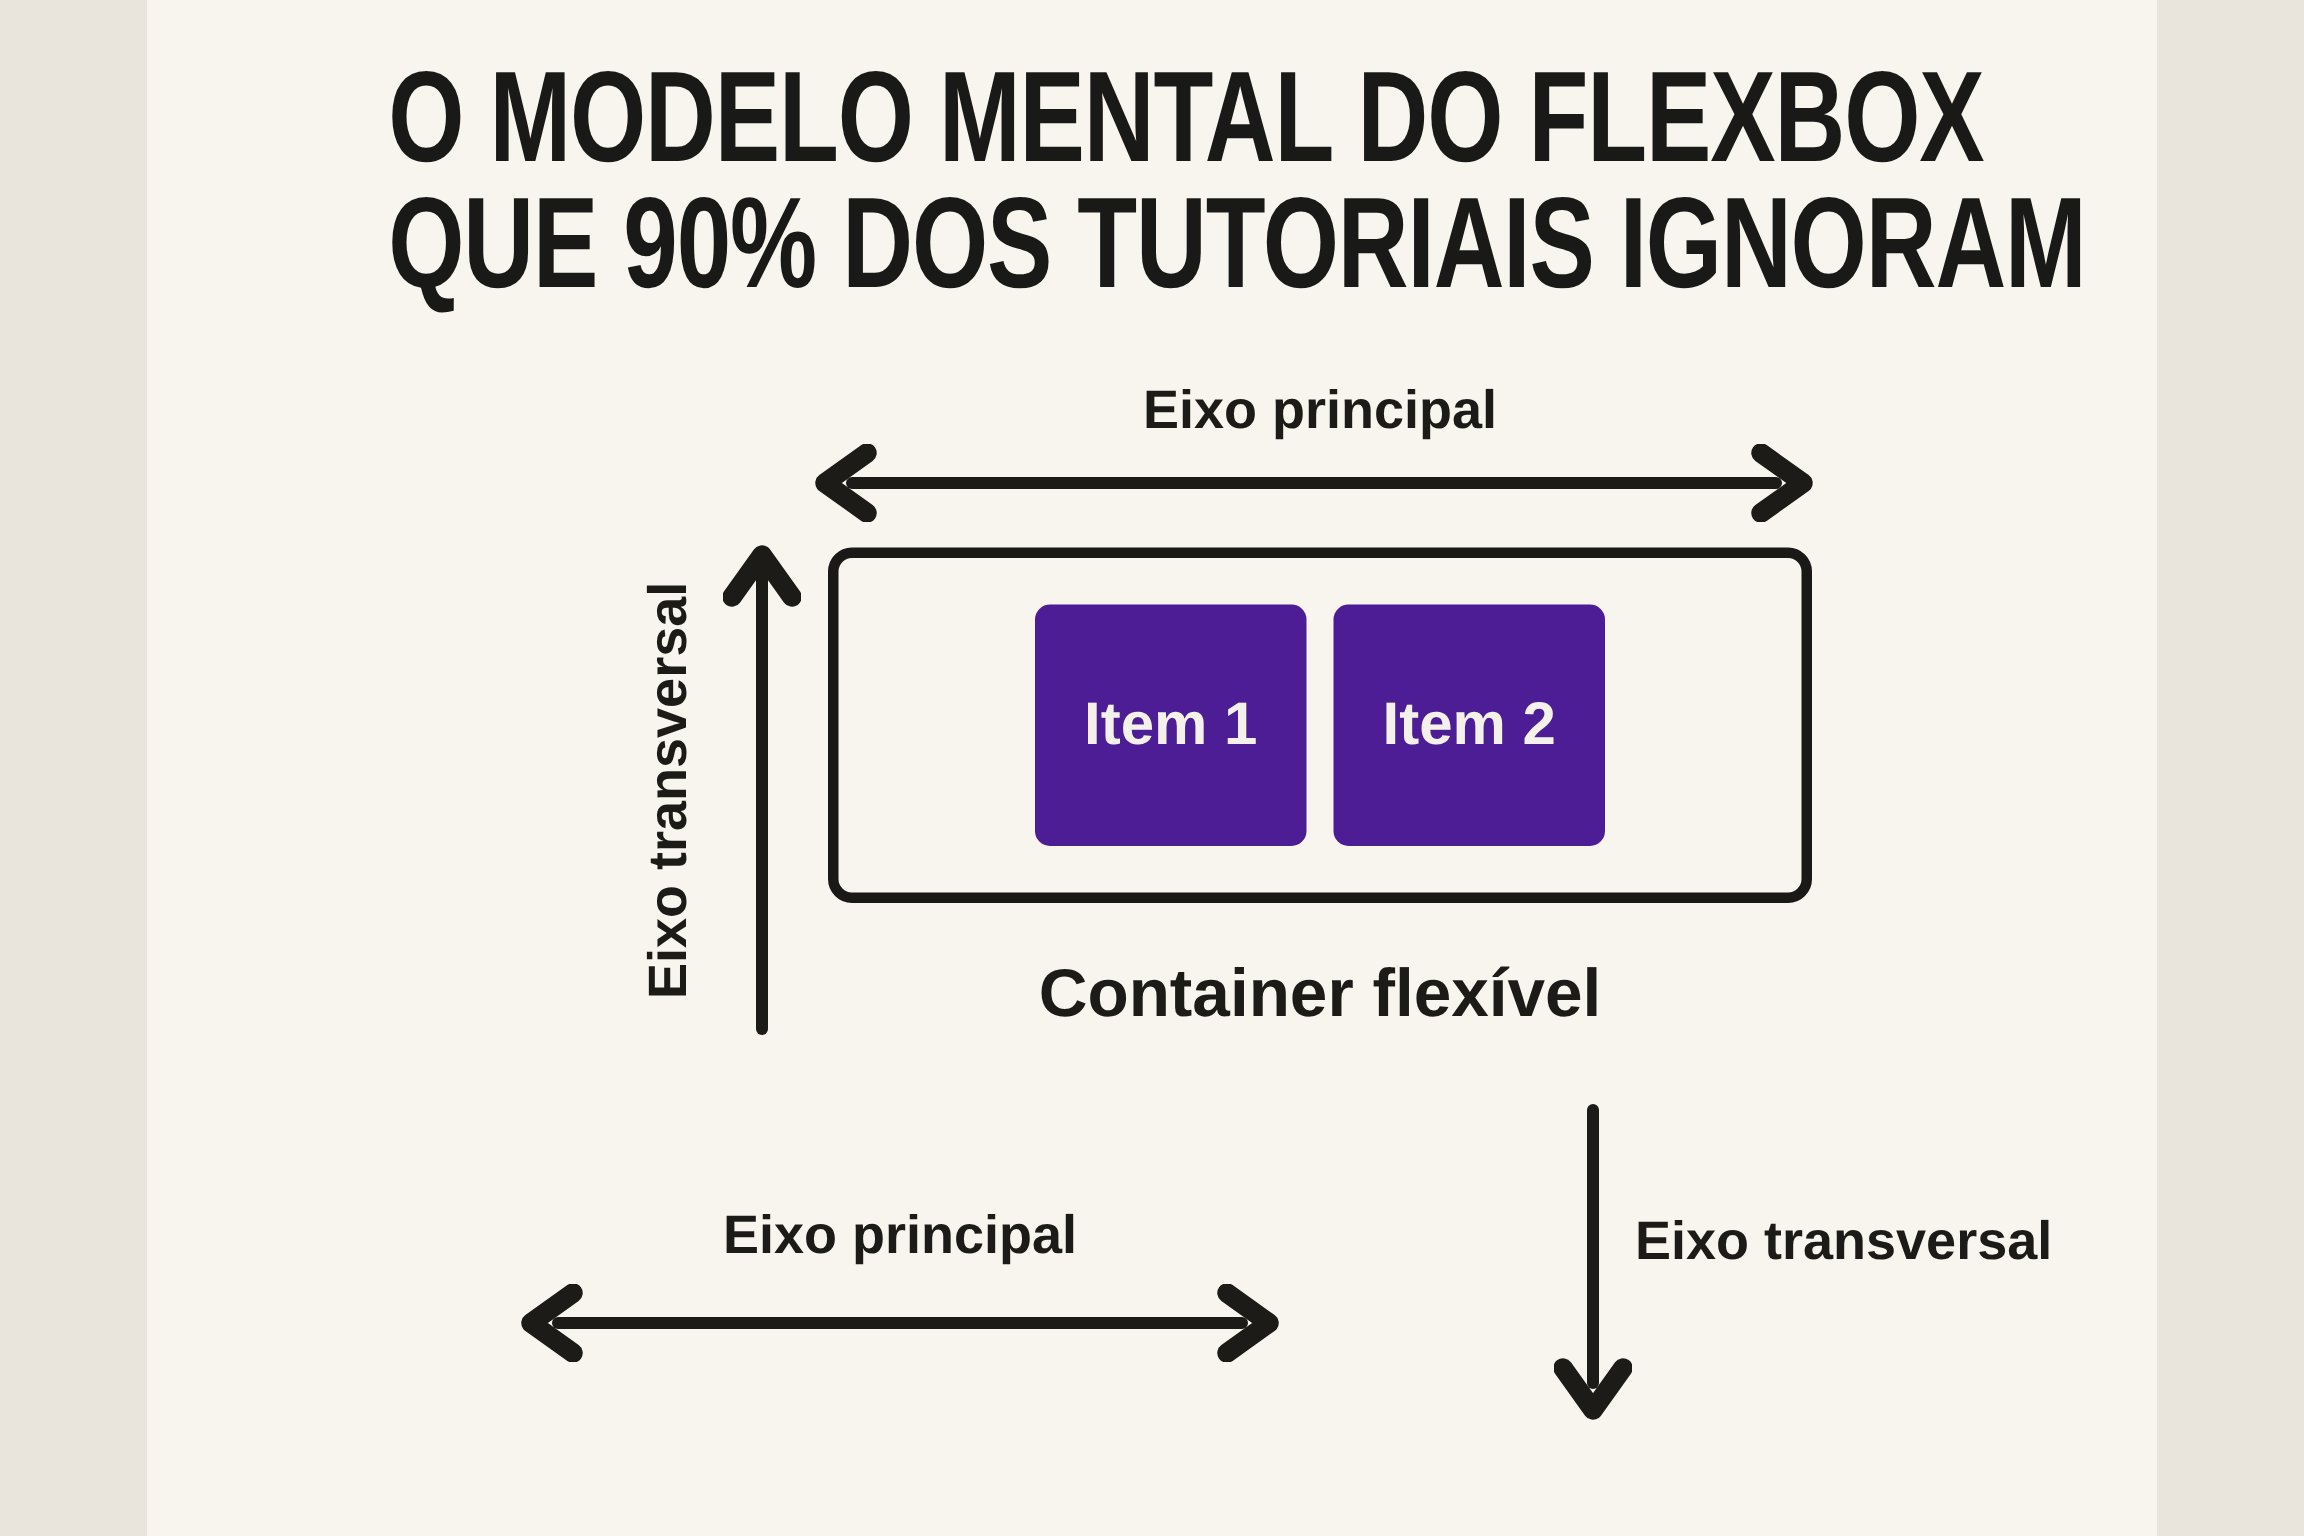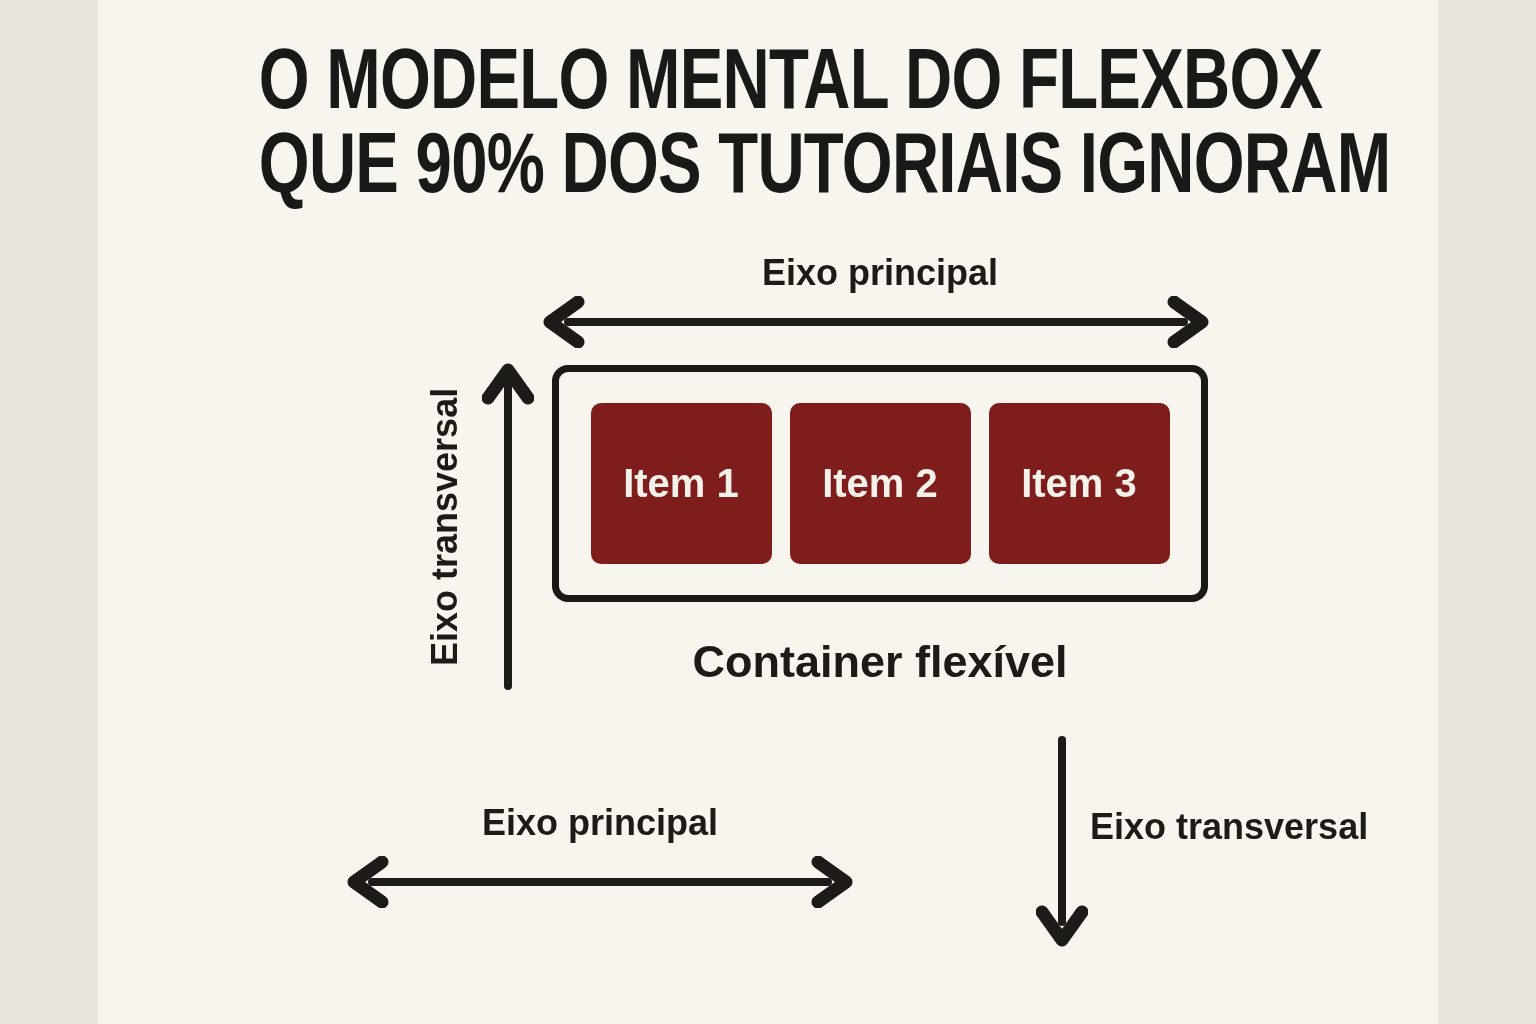--- a/index.html
+++ b/index.html
@@ -55,21 +55,21 @@
     box-sizing:border-box;
     border:7px solid #1a1917;
     border-radius:16px;
     display:flex;
     align-items:center;
     justify-content:center;
     gap:18px;
   }
   .flex-item{
     width:181px;height:161px;
-    background:#7f1d1d;
+    background:#4c1d95;
     border-radius:10px;
     display:flex;align-items:center;justify-content:center;
     color:#f4f1ea;
     font-weight:700;
     font-size:40px;
   }
   
   .arrow{position:absolute;color:#1d1b18;}
   .arrow svg{display:block;}
   .arrow-main-top{left:440px;top:296px;}
@@ -102,21 +102,20 @@
   <div class="arrow arrow-cross-left">
     <svg width="52" height="338" viewBox="0 0 52 338" fill="none" stroke="currentColor" stroke-linecap="round" stroke-linejoin="round" aria-hidden="true">
       <line x1="26" y1="330" x2="26" y2="20" stroke-width="8"></line>
       <polyline points="6,42 26,14 46,42" stroke-width="13"></polyline>
     </svg>
   </div>
 
   <div class="flex-container">
     <div class="flex-item">Item 1</div>
     <div class="flex-item">Item 2</div>
-    <div class="flex-item">Item 3</div>
   </div>
 
   <div class="axis-label centered label-container">Container flexível</div>
 
   <div class="axis-label centered label-main-axis-bottom">Eixo principal</div>
 
   <div class="arrow arrow-main-bottom">
     <svg width="512" height="52" viewBox="0 0 512 52" fill="none" stroke="currentColor" stroke-linecap="round" stroke-linejoin="round" aria-hidden="true">
       <line x1="28" y1="26" x2="484" y2="26" stroke-width="8"></line>
       <polyline points="38,6 10,26 38,46" stroke-width="13"></polyline>

